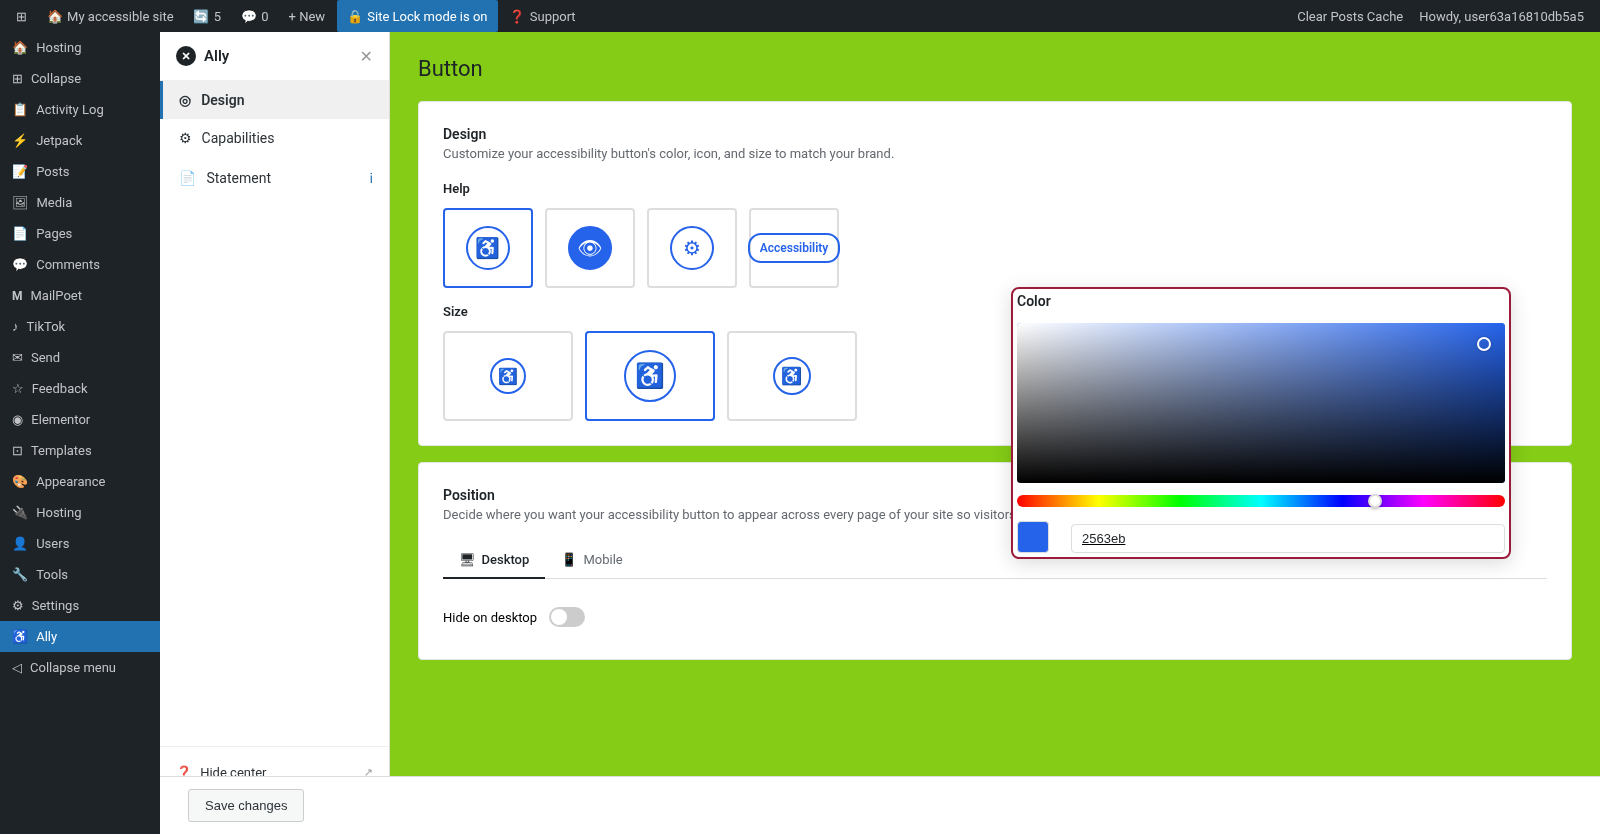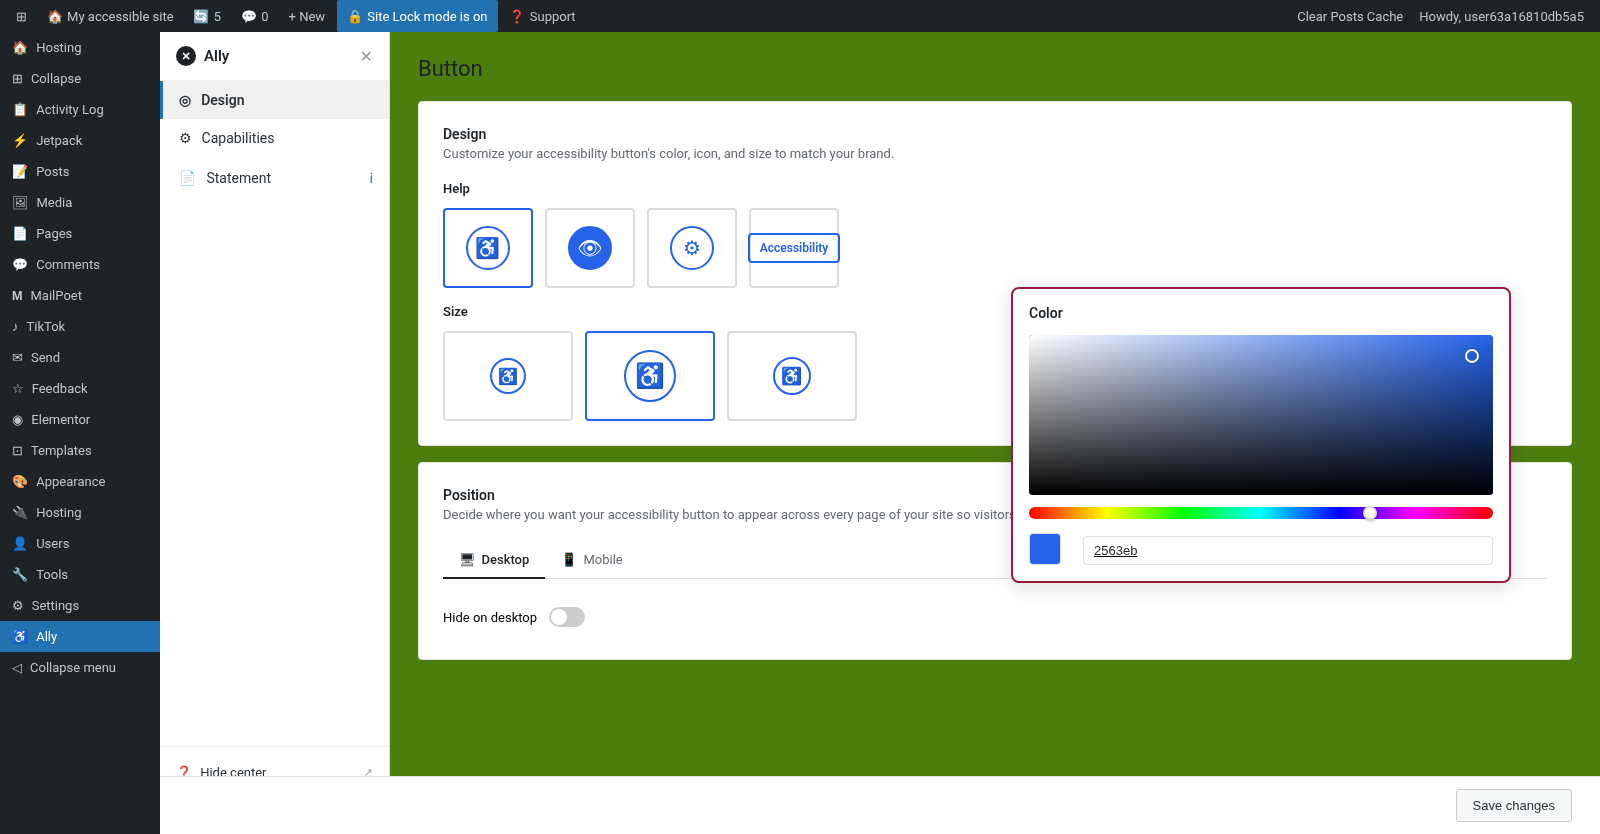--- a/index.html
+++ b/index.html
@@ -130,21 +130,21 @@
       font-size: 14px;
       color: #2c3338;
       font-weight: 500;
     }
 
     
     .main-content {
       flex: 1;
       overflow-y: auto;
       padding: 24px 28px;
-      background: #4d7c0f;
+      background: #84cc16;
       position: relative;
     }
     .page-title {
       font-size: 22px;
       font-weight: 400;
       color: #1d2327;
       margin-bottom: 20px;
     }
 
     
@@ -200,21 +200,21 @@
     }
     .icon-option .acc-icon.filled {
       background: #2563eb;
       color: #fff;
     }
     .icon-option .text-btn {
       border: 2px solid #2563eb;
       color: #2563eb;
       padding: 6px 10px;
       font-size: 12px;
-      border-radius: 4px;
+      border-radius: 13px;
       font-weight: 600;
     }
 
     
     .size-grid {
       display: flex;
       gap: 12px;
       flex-wrap: wrap;
     }
     .size-option {
@@ -287,21 +287,21 @@
 
     
     .color-picker-overlay {
       position: absolute;
       top: 185px;
       right: 60px;
       width: 500px;
       background: #fff;
       border: 2px solid #9b1c3a;
       border-radius: 8px;
-      padding: 16px;
+      padding: 4px;
       box-shadow: 0 4px 20px rgba(0,0,0,0.15);
       z-index: 100;
     }
     .color-picker-title {
       font-size: 14px;
       font-weight: 600;
       color: #1d2327;
       margin-bottom: 14px;
     }
     .color-gradient {
@@ -373,21 +373,21 @@
     
     .save-bar {
       position: fixed;
       bottom: 0;
       right: 0;
       left: 160px;
       background: #fff;
       border-top: 1px solid #ddd;
       padding: 12px 28px;
       display: flex;
-      justify-content: flex-end;
+      justify-content: flex-start;
     }
     .save-btn {
       background: #f6f7f7;
       border: 1px solid #ccc;
       color: #2c3338;
       padding: 8px 16px;
       font-size: 13px;
       border-radius: 3px;
       cursor: pointer;
     }

